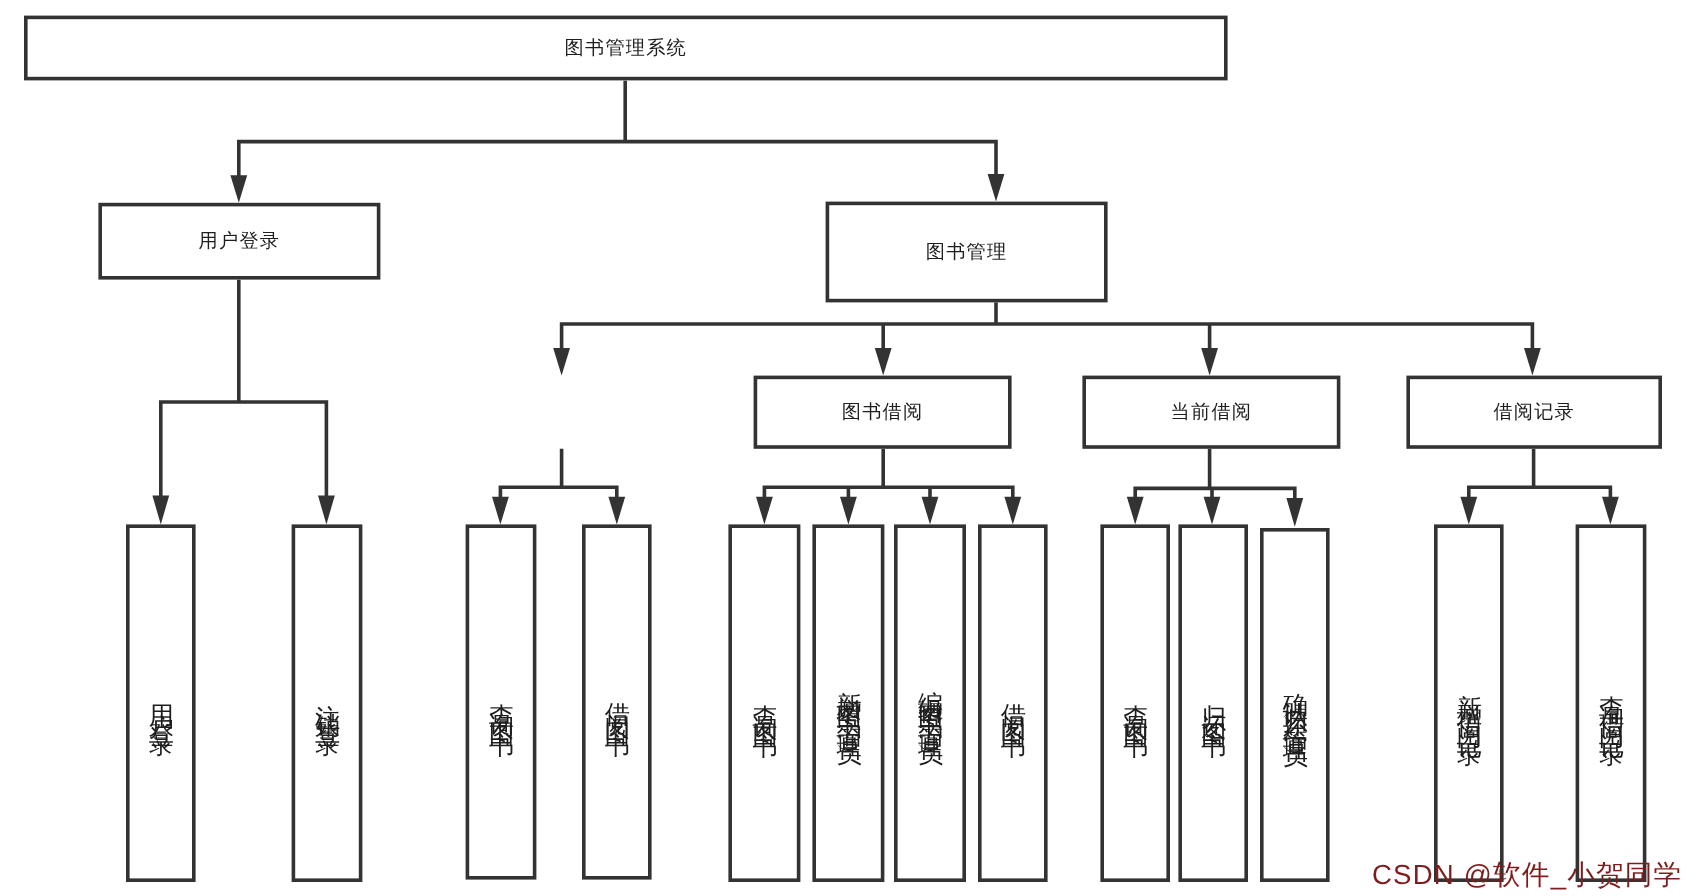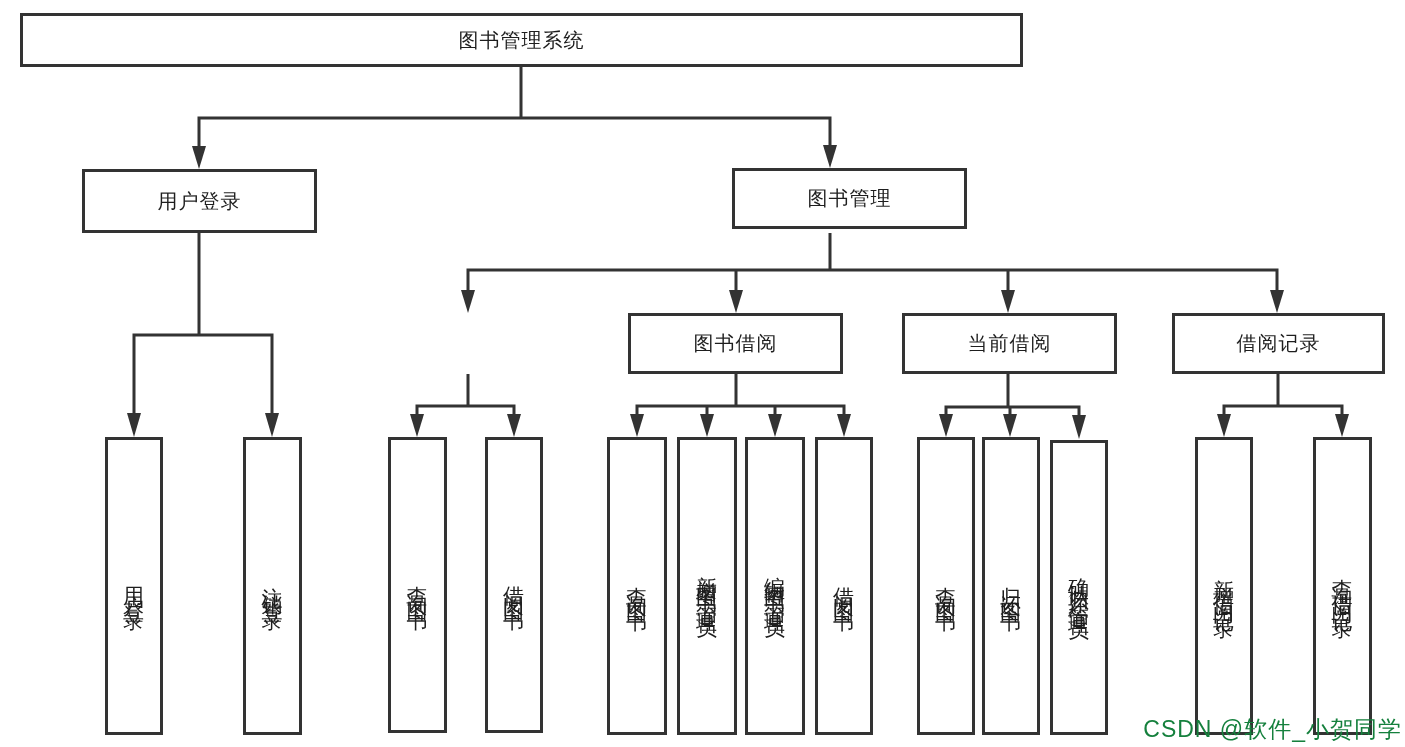--- a/index.html
+++ b/index.html
@@ -21,35 +21,35 @@
     position: absolute;
     box-sizing: border-box;
     background: #ffffff;
     border: 3px solid #333333;
     color: #1e1e1e;
     display: flex;
     align-items: center;
     justify-content: center;
     z-index: 2;
   }
-  .node.h { font-size: 20px; letter-spacing: 1px; }
+  .node.h { font-size: 16px; letter-spacing: 1px; }
   .node.v { font-size: 21px; }
   .vtext {
     writing-mode: vertical-rl;
     text-orientation: mixed;
     letter-spacing: 8px;
     line-height: 1;
     white-space: nowrap;
   }
   #watermark {
     position: absolute;
     right: 3px;
     bottom: 2px;
     font-size: 23px;
-    color: #15803d;
+    color: #7f1d1d;
     letter-spacing: 1px;
     z-index: 6;
     white-space: nowrap;
   }
 </style>
 </head>
 <body>
 
 <div id="canvas">
 
@@ -99,21 +99,21 @@
     <g stroke="#333333" stroke-width="3" fill="#333333">
       <path d="M1278 374 V406 M1222.5 406 H1343.5 M1224 406 V420 M1342 406 V420" fill="none"></path>
       <polygon points="1217,414 1231,414 1224,437" stroke="none"></polygon>
       <polygon points="1335,414 1349,414 1342,437" stroke="none"></polygon>
     </g>
   </svg>
 
   <div class="node h" style="left:20px; top:13px; width:1003px; height:54px;">图书管理系统</div>
 
   <div class="node h" style="left:82px; top:169px; width:235px; height:64px;">用户登录</div>
-  <div class="node h" style="left:732px; top:168px; width:235px; height:61px;">图书管理</div>
+  <div class="node h" style="left:688px; top:168px; width:235px; height:84px;">图书管理</div>
 
   <div class="node h" style="left:628px; top:313px; width:215px; height:61px;">图书借阅</div>
   <div class="node h" style="left:902px; top:313px; width:215px; height:61px;">当前借阅</div>
   <div class="node h" style="left:1172px; top:313px; width:213px; height:61px;">借阅记录</div>
 
   <div class="node v" style="left:105px; top:437px; width:58px; height:298px;">
     <span class="vtext">用户登录</span>
   </div>
   <div class="node v" style="left:243px; top:437px; width:59px; height:298px;">
     <span class="vtext">注销登录</span>

